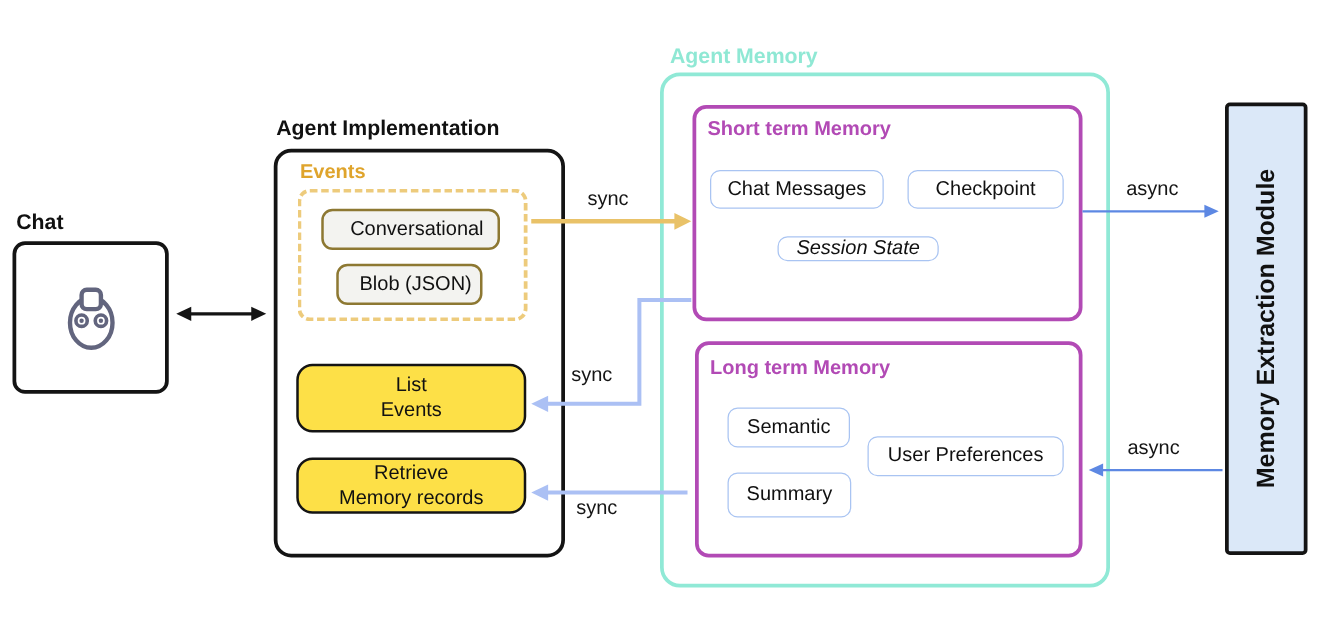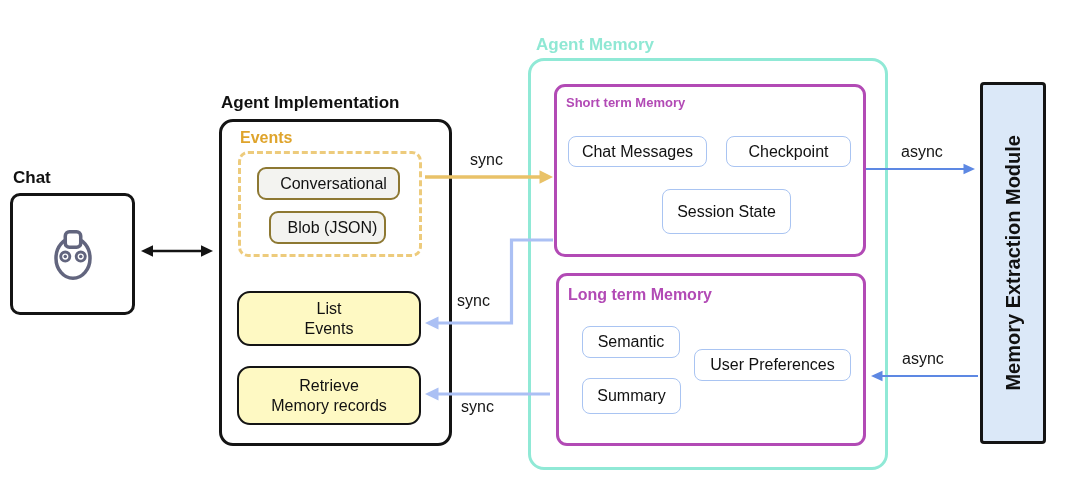--- a/index.html
+++ b/index.html
@@ -18,21 +18,21 @@
   .st-box{left:554px;top:84px;width:312px;height:173px;border:3.5px solid #b24ab5;border-radius:11px;background:#fff;}
   .lt-box{left:556px;top:273px;width:310px;height:173px;border:3.5px solid #b24ab5;border-radius:11px;background:#fff;}
   .extract-box{left:980px;top:82px;width:66px;height:362px;border:3px solid #141414;border-radius:4px;background:#dbe8f8;display:flex;align-items:center;justify-content:center;}
   .extract-box .vtext{writing-mode:vertical-rl;transform:rotate(180deg);font-weight:bold;font-size:20px;white-space:nowrap;color:#111;}
 
   
   .events-dashed{left:238px;top:151px;width:184px;height:106px;border:3px dashed #edcb7c;border-radius:10px;background:#fff;}
   .ebtn{position:absolute;box-sizing:border-box;background:#f3f3f0;border:2px solid #8d7832;border-radius:9px;display:flex;align-items:center;justify-content:center;font-size:16px;color:#111;white-space:nowrap;padding-left:10px;}
 
   
-  .op-box{position:absolute;box-sizing:border-box;background:#fef9c3;border:2px solid #141414;border-radius:13px;display:flex;flex-direction:column;align-items:center;justify-content:center;font-size:16px;line-height:20px;color:#111;text-align:center;}
+  .op-box{position:absolute;box-sizing:border-box;background:#fde047;border:2px solid #141414;border-radius:13px;display:flex;flex-direction:column;align-items:center;justify-content:center;font-size:16px;line-height:20px;color:#111;text-align:center;}
 
   
   .chip{position:absolute;box-sizing:border-box;background:#fff;border:1.5px solid #a9c4f2;border-radius:8px;display:flex;align-items:center;justify-content:center;font-size:16px;color:#111;white-space:nowrap;}
 
   .overlay{position:absolute;left:0;top:0;pointer-events:none;}
 </style>
 </head>
 <body>
 
 <div class="canvas">
@@ -53,33 +53,33 @@
   <div class="abs impl-box"></div>
   <div class="lbl" style="left:240px;top:129px;font-size:16px;color:#dfa42c;">Events</div>
   <div class="abs events-dashed"></div>
   <div class="ebtn" style="left:257px;top:167px;width:143px;height:33px;">Conversational</div>
   <div class="ebtn" style="left:269px;top:211px;width:117px;height:33px;">Blob (JSON)</div>
 
   <div class="op-box" style="left:237px;top:291px;width:184px;height:55px;">
     <div>List</div>
     <div>Events</div>
   </div>
-  <div class="op-box" style="left:237px;top:366px;width:184px;height:59px;">
+  <div class="op-box" style="left:237px;top:366px;width:184px;height:45px;">
     <div>Retrieve</div>
     <div>Memory records</div>
   </div>
 
   <div class="lbl" style="left:536px;top:35px;color:#8fe8d4;">Agent Memory</div>
   <div class="abs memory-box"></div>
 
   <div class="abs st-box"></div>
-  <div class="lbl" style="left:566px;top:95px;font-size:13px;color:#b24ab5;">Short term Memory</div>
+  <div class="lbl" style="left:566px;top:95px;font-size:16px;color:#b24ab5;">Short term Memory</div>
   <div class="chip" style="left:568px;top:136px;width:139px;height:31px;">Chat Messages</div>
   <div class="chip" style="left:726px;top:136px;width:125px;height:31px;">Checkpoint</div>
-  <div class="chip" style="left:662px;top:189px;width:129px;height:45px;">Session State</div>
+  <div class="chip" style="left:622px;top:189px;width:129px;height:20px;font-style:italic;">Session State</div>
 
   <div class="abs lt-box"></div>
   <div class="lbl" style="left:568px;top:286px;font-size:16px;color:#b24ab5;">Long term Memory</div>
   <div class="chip" style="left:582px;top:326px;width:98px;height:32px;">Semantic</div>
   <div class="chip" style="left:694px;top:349px;width:157px;height:32px;">User Preferences</div>
   <div class="chip" style="left:582px;top:378px;width:99px;height:36px;">Summary</div>
 
   <div class="abs extract-box">
     <div class="vtext">Memory Extraction Module</div>
   </div>

